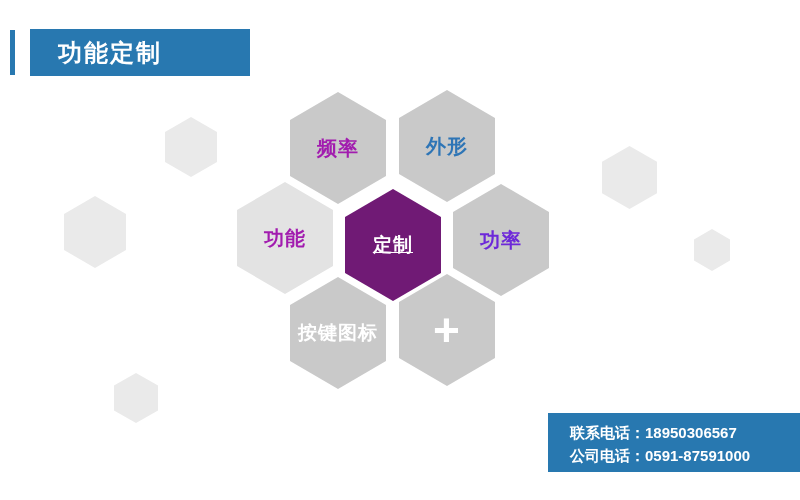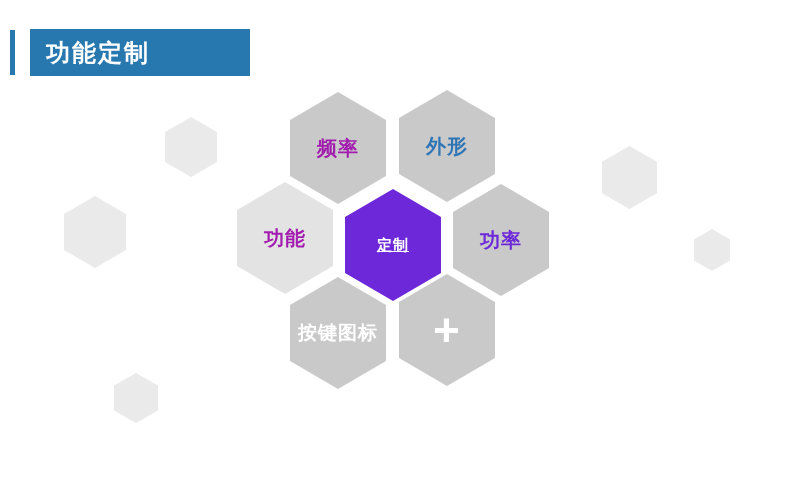--- a/index.html
+++ b/index.html
@@ -30,21 +30,21 @@
     height: 45px;
   }
   .header-banner {
     position: absolute;
     left: 30px;
     top: 29px;
     width: 220px;
     height: 47px;
     display: flex;
     align-items: center;
-    padding-left: 16px;
+    padding-left: 28px;
     box-sizing: border-box;
   }
   .header-title {
     color: #ffffff;
     font-size: 24px;
     font-weight: bold;
     letter-spacing: 2px;
   }
 
   
@@ -101,20 +101,28 @@
       <div class="hex deco" style="left: 64px; top: 196px; width: 62px; height: 72px; background: rgb(234, 234, 234);"></div>
       <div class="hex deco" style="left: 602px; top: 146px; width: 55px; height: 63px; background: rgb(234, 234, 234);"></div>
       <div class="hex deco" style="left: 694px; top: 229px; width: 36px; height: 42px; background: rgb(234, 234, 234);"></div>
       <div class="hex deco" style="left: 114px; top: 373px; width: 44px; height: 50px; background: rgb(234, 234, 234);"></div>
     </div>
 
   <div id="honeycomb">
       <div class="hex" style="left: 290px; top: 92px; font-size: 20px; background: rgb(201, 201, 201); color: #a21caf;">频率</div>
       <div class="hex" style="left: 399px; top: 90px; font-size: 20px; background: rgb(201, 201, 201); color: rgb(46, 117, 182);">外形</div>
       <div class="hex" style="left: 237px; top: 182px; font-size: 20px; background: rgb(227, 227, 227); color: #a21caf;">功能</div>
-      <div class="hex" style="left: 345px; top: 189px; font-size: 15px; background: #6d28d9; color: rgb(255, 255, 255); text-decoration: underline;">定制</div>
+      <div class="hex" style="left: 345px; top: 189px; font-size: 19px; background: #701a75; color: rgb(255, 255, 255); text-decoration: underline;">定制</div>
       <div class="hex" style="left: 453px; top: 184px; font-size: 20px; background: rgb(201, 201, 201); color: #6d28d9;">功率</div>
       <div class="hex" style="left: 290px; top: 277px; font-size: 19px; background: rgb(201, 201, 201); color: rgb(255, 255, 255);">按键图标</div>
       <div class="hex" style="left: 399px; top: 274px; font-size: 46px; background: rgb(201, 201, 201); color: rgb(255, 255, 255);">+</div>
     </div>
 
+  <div class="contact" style="background-color: rgb(40, 120, 176);">
+    <div class="contact-line">
+      <span>联系电话：</span><span>18950306567</span>
+    </div>
+    <div class="contact-line">
+      <span>公司电话：</span><span>0591-87591000</span>
+    </div>
+  </div>
 
 </div>
 
 </body></html>

